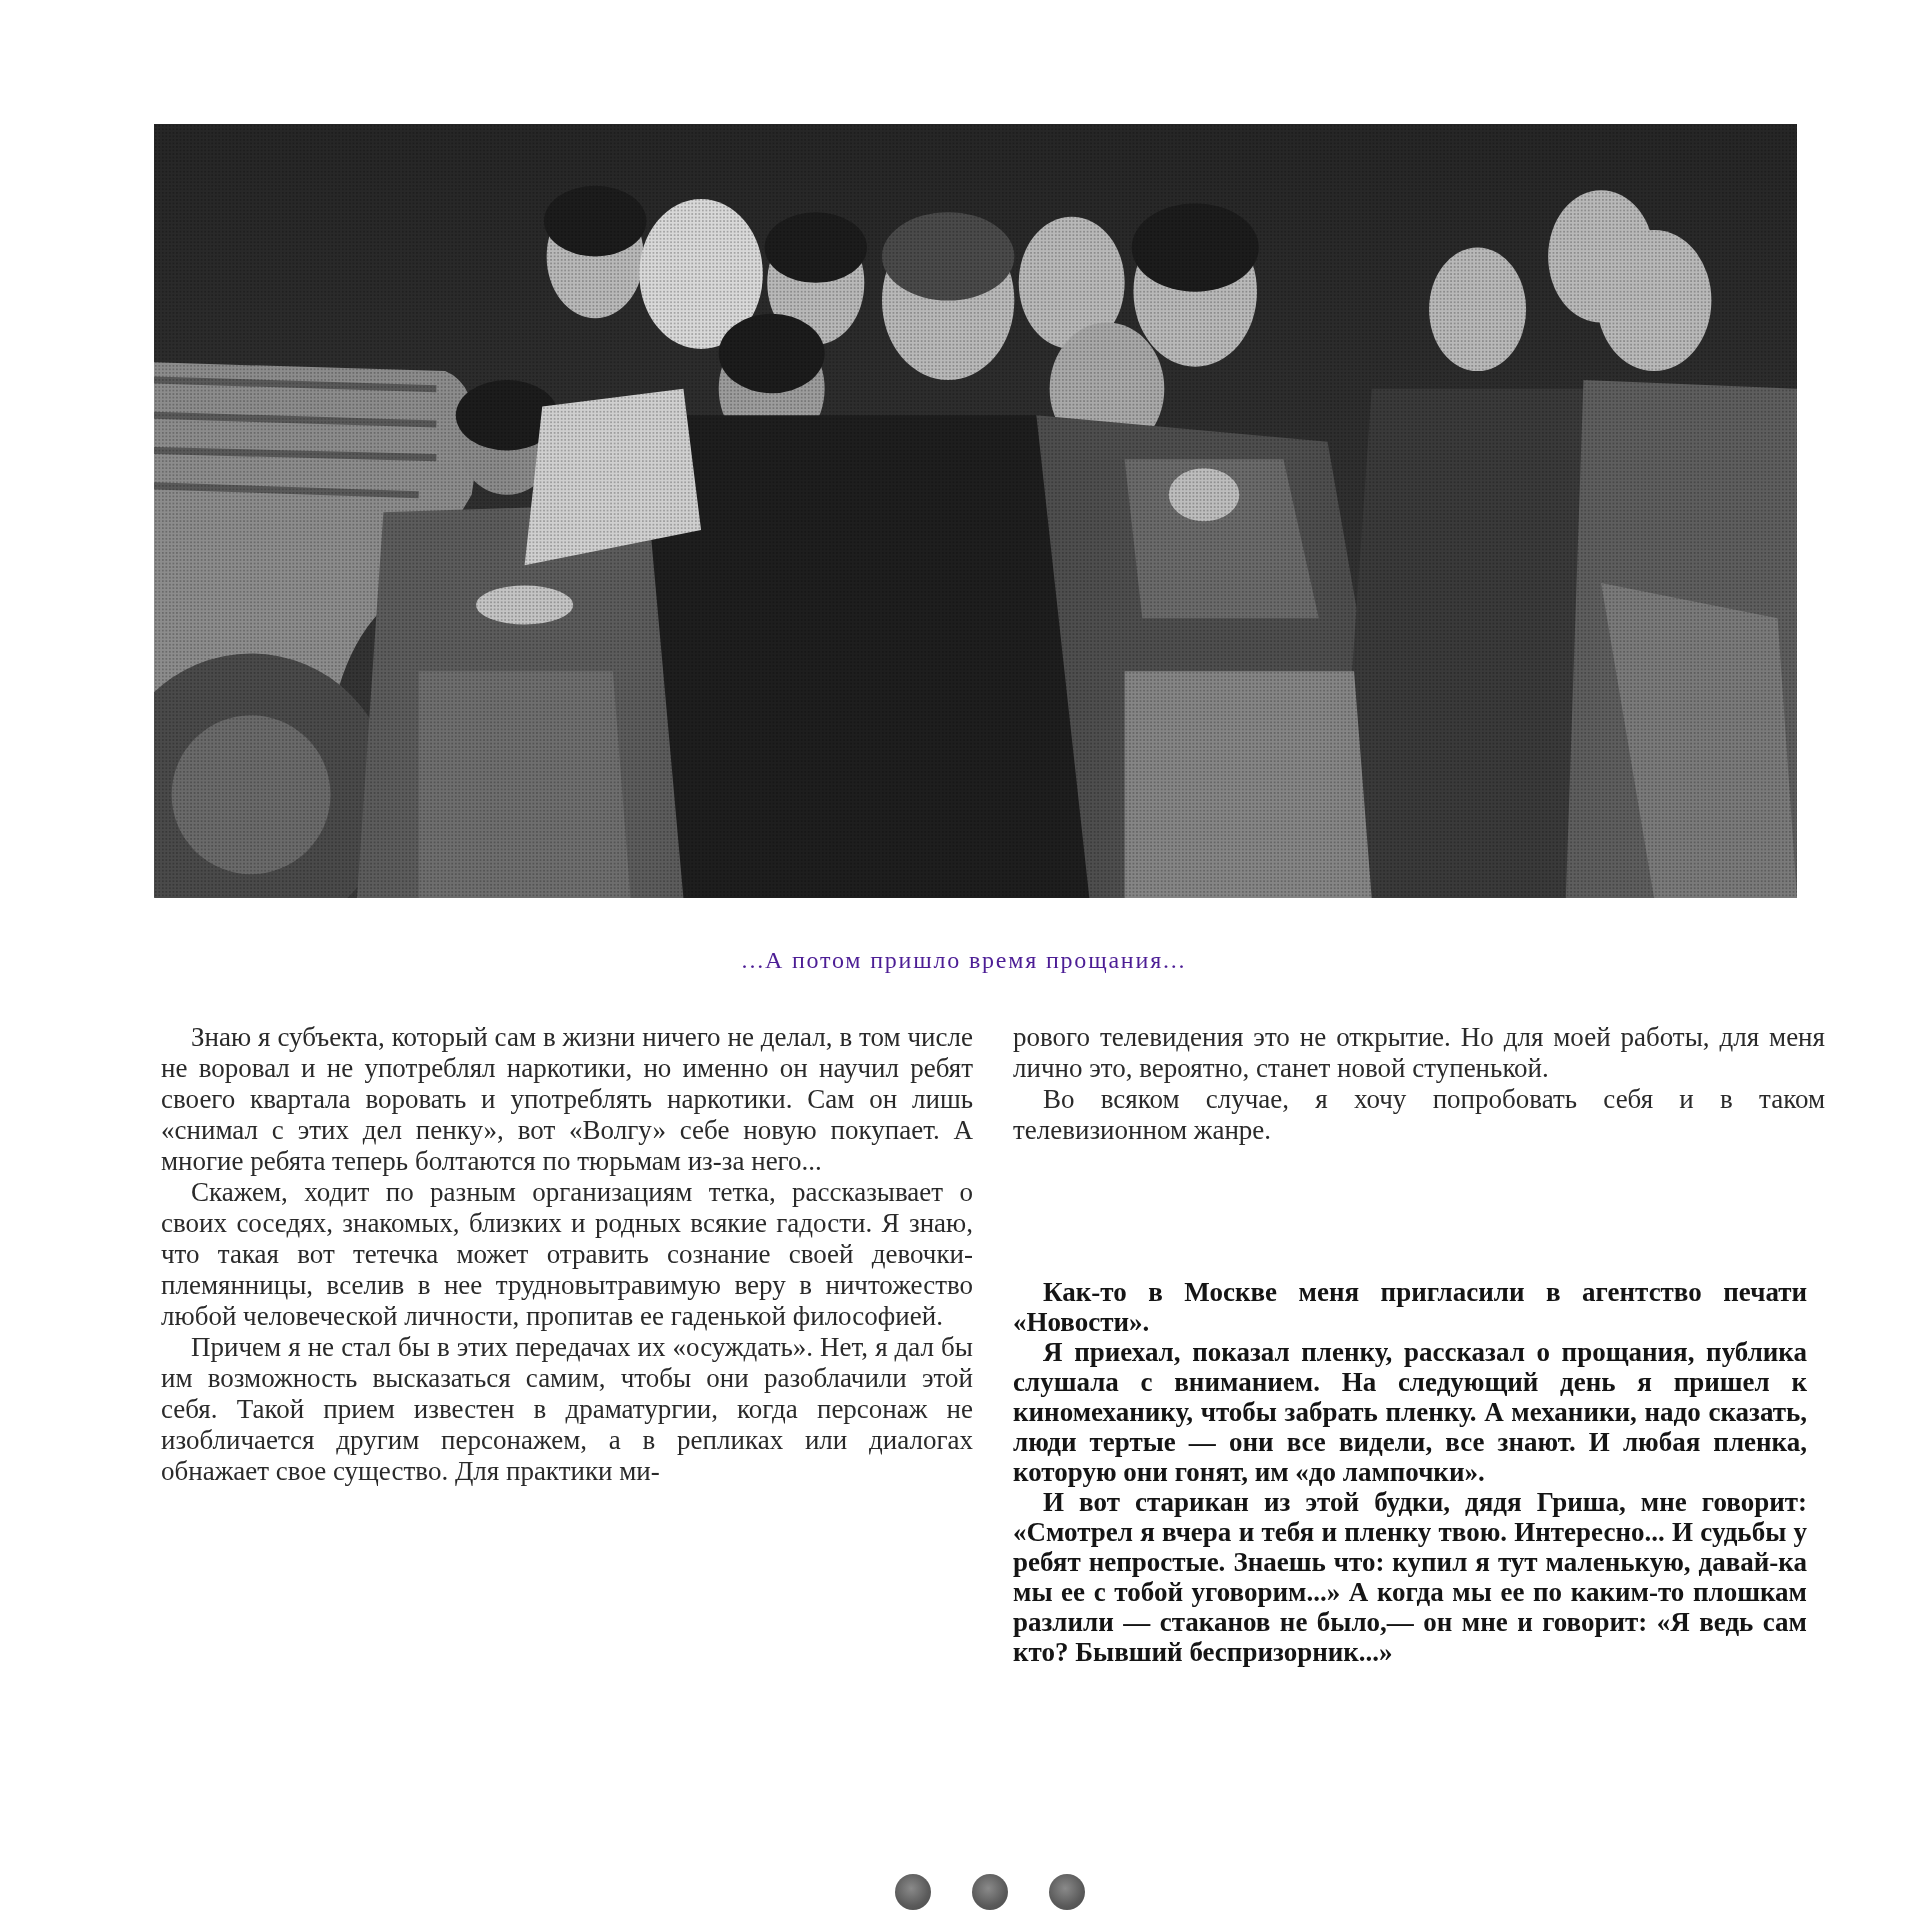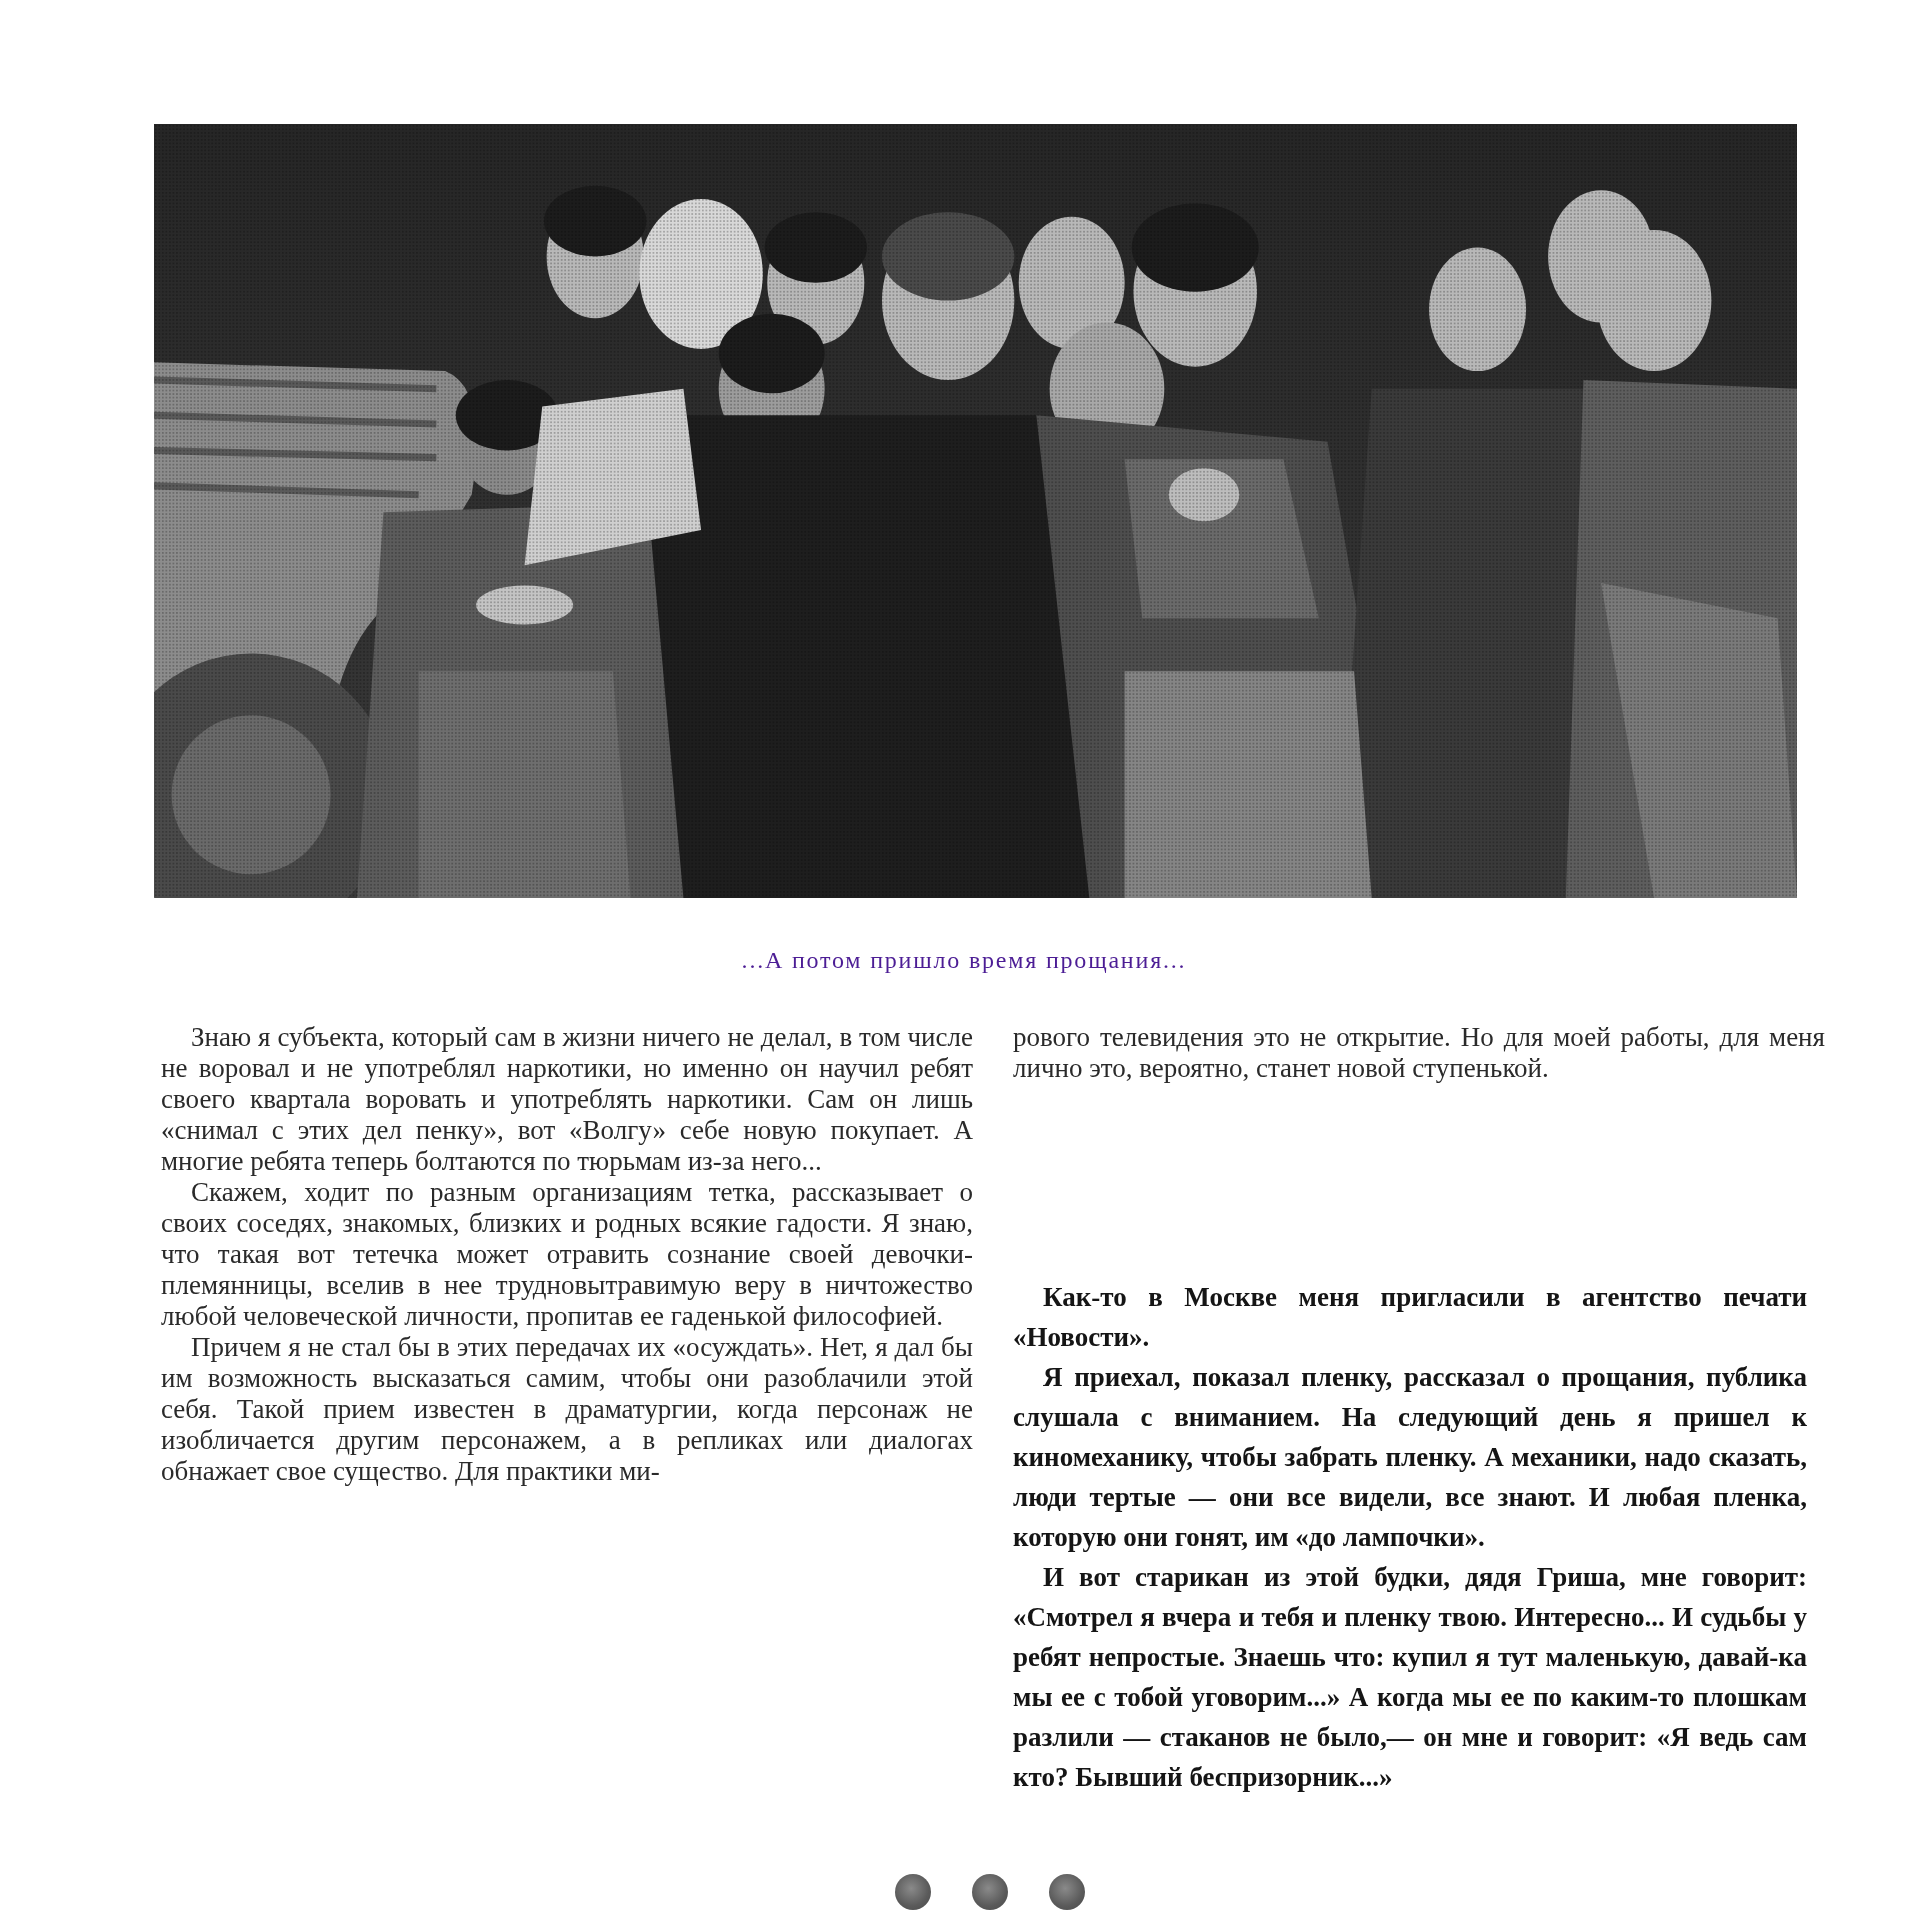--- a/index.html
+++ b/index.html
@@ -10,21 +10,21 @@
   .photo svg { width:100%; height:100%; display:block; }
   .caption { position:absolute; left:0; width:1928px; top:947px; text-align:center;
              font-size:24px; letter-spacing:1.8px; color:#4c1d95; }
   .col { position:absolute; top:1022px; width:812px; font-size:27px; line-height:31px;
          text-align:justify; color:#2a2a2a; }
   .col.left { left:161px; }
   .col.right { left:1013px; }
   .col p { margin:0; text-indent:30px; }
   .col p.cont { text-indent:0; }
   .bold-block { position:absolute; left:1013px; top:1277px; width:794px; font-size:27px;
-                line-height:40px; text-align:justify; font-weight:bold; color:#151515; }
+                line-height:30px; text-align:justify; font-weight:bold; color:#151515; }
   .bold-block p { margin:0; text-indent:30px; }
   .dots { position:absolute; top:1874px; left:895px; display:flex; gap:41px; }
   .dot { width:36px; height:36px; border-radius:50%;
          background:radial-gradient(circle at 45% 40%, #8a8a8a, #5a5a5a 60%, #4a4a4a); }
 </style>
 </head>
 <body>
 
 <div class="photo">
   <svg viewBox="0 0 1862 877" preserveAspectRatio="none">
@@ -91,20 +91,21 @@
 <div class="caption">...А потом пришло время прощания...</div>
 
 <div class="col left">
   <p>Знаю я субъекта, который сам в жизни ничего не делал, в том числе не воровал и не употреблял наркотики, но именно он научил ребят своего квартала воровать и употреблять наркотики. Сам он лишь «снимал с этих дел пенку», вот «Волгу» себе новую покупает. А многие ребята теперь болтаются по тюрьмам из-за него...</p>
   <p>Скажем, ходит по разным организациям тетка, рассказывает о своих соседях, знакомых, близких и родных всякие гадости. Я знаю, что такая вот тетечка может отравить сознание своей девочки-племянницы, вселив в нее трудновытравимую веру в ничтожество любой человеческой личности, пропитав ее гаденькой философией.</p>
   <p>Причем я не стал бы в этих передачах их «осуждать». Нет, я дал бы им возможность высказаться самим, чтобы они разоблачили этой себя. Такой прием известен в драматургии, когда персонаж не изобличается другим персонажем, а в репликах или диалогах обнажает свое существо. Для практики ми-</p>
 </div>
 
 <div class="col right">
   <p class="cont">рового телевидения это не открытие. Но для моей работы, для меня лично это, вероятно, станет новой ступенькой.</p>
+  <p>Во всяком случае, я хочу попробовать себя и в таком телевизионном жанре.</p>
 </div>
 
 <div class="bold-block">
   <p>Как-то в Москве меня пригласили в агентство печати «Новости».</p>
   <p>Я приехал, показал пленку, рассказал о прощания, публика слушала с вниманием. На следующий день я пришел к киномеханику, чтобы забрать пленку. А механики, надо сказать, люди тертые — они все видели, все знают. И любая пленка, которую они гонят, им «до лампочки».</p>
   <p>И вот старикан из этой будки, дядя Гриша, мне говорит: «Смотрел я вчера и тебя и пленку твою. Интересно... И судьбы у ребят непростые. Знаешь что: купил я тут маленькую, давай-ка мы ее с тобой уговорим...» А когда мы ее по каким-то плошкам разлили — стаканов не было,— он мне и говорит: «Я ведь сам кто? Бывший беспризорник...»</p>
 </div>
 
 <div class="dots">
   <div class="dot"></div>

